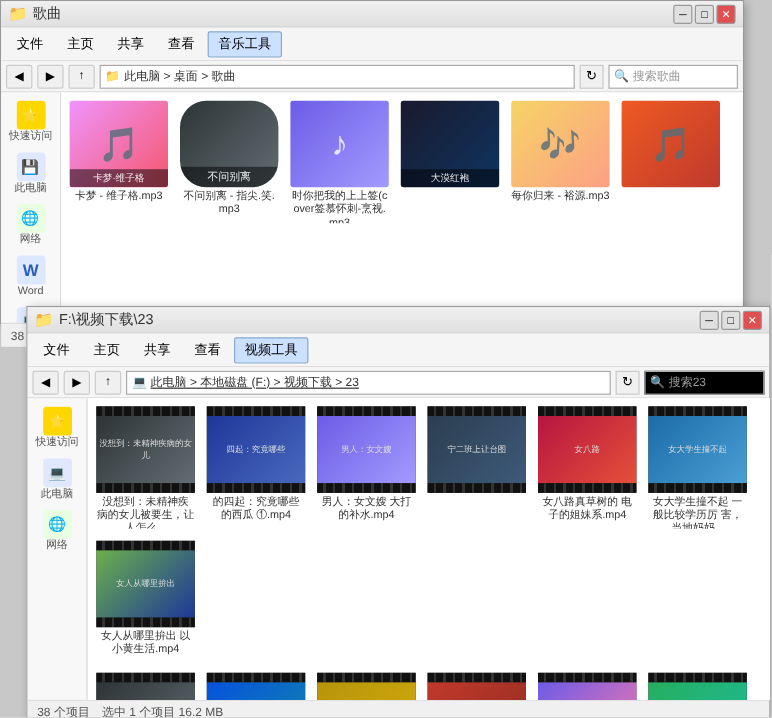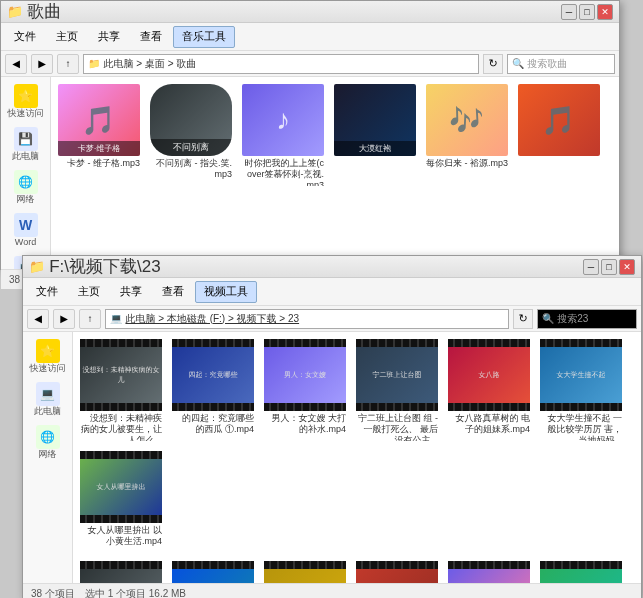--- a/index.html
+++ b/index.html
@@ -26,21 +26,21 @@
       background: linear-gradient(to bottom, #f0f0f0, #e0e0e0);
       display: flex;
       align-items: center;
       padding: 0 6px;
       border-bottom: 1px solid #ccc;
       user-select: none;
     }
 
     .title-bar-text {
       flex: 1;
-      font-size: 17px;
+      font-size: 12px;
       color: #333;
     }
 
     .title-buttons {
       display: flex;
       gap: 2px;
     }
 
     .title-btn {
       width: 16px; height: 16px;
@@ -184,21 +184,20 @@
     }
 
     .file-label {
       font-size: 9px;
       color: #333;
       margin-top: 2px;
       line-height: 1.2;
       word-break: break-all;
       max-height: 28px;
       overflow: hidden;
-      text-align: right;
     }
 
     
     .status-bar {
       height: 20px;
       background: #f0f0f0;
       border-top: 1px solid #ddd;
       display: flex;
       align-items: center;
       padding: 0 8px;
@@ -465,21 +464,20 @@
             <div class="film-perfs-bottom"></div>
           </div>
           <div class="file-label">男人：女文嫂 大打的补水.mp4</div>
         </div>
         <div class="file-item">
           <div class="film-strip-item">
             <div class="film-perfs-top"></div>
             <div class="film-image-area" style="background:linear-gradient(135deg,#2c3e50,#3d5a7a); font-size:7px; color:#ddd;">宁二班上让台图</div>
             <div class="film-perfs-bottom"></div>
           </div>
-          <div class="file-label">宁二班上让台图 组 - 一般打死么、 最后没有公主...</div>
         </div>
         <div class="file-item">
           <div class="film-strip-item">
             <div class="film-perfs-top"></div>
             <div class="film-image-area" style="background:linear-gradient(135deg,#b71540,#e55039); font-size:7px; color:#ddd;">女八路</div>
             <div class="film-perfs-bottom"></div>
           </div>
           <div class="file-label">女八路真草树的 电子的姐妹系.mp4</div>
         </div>
         <div class="file-item">

